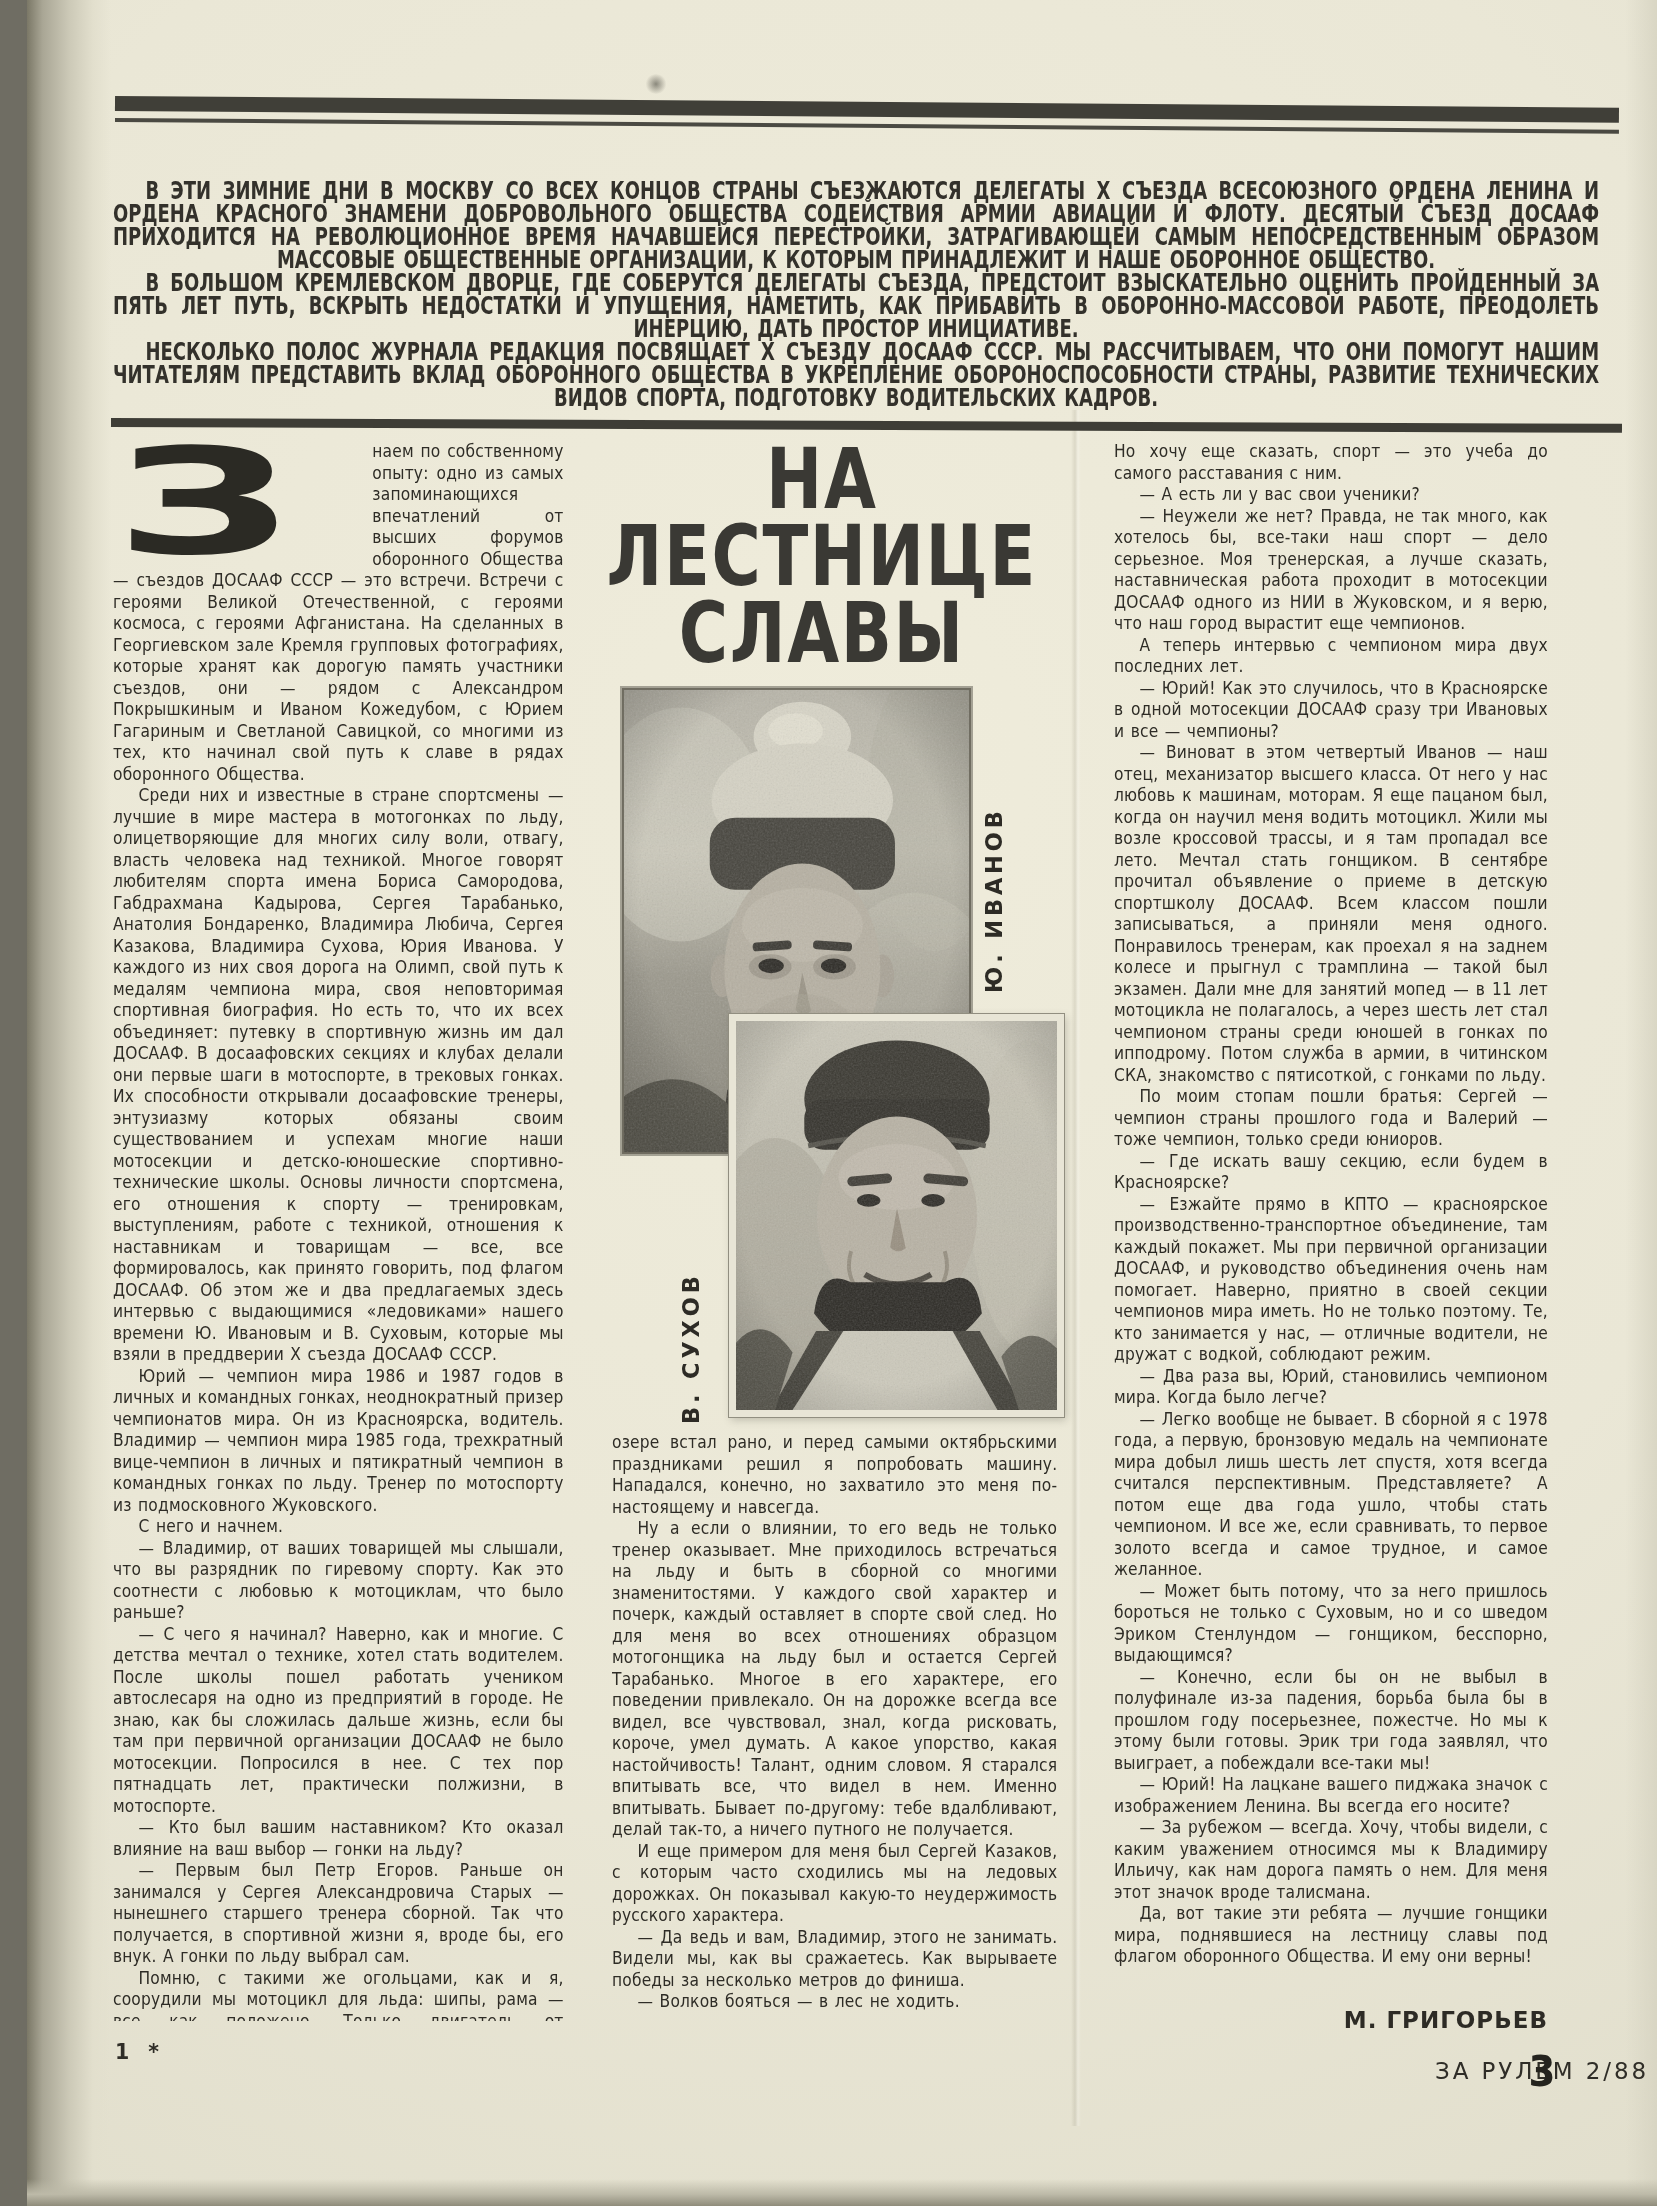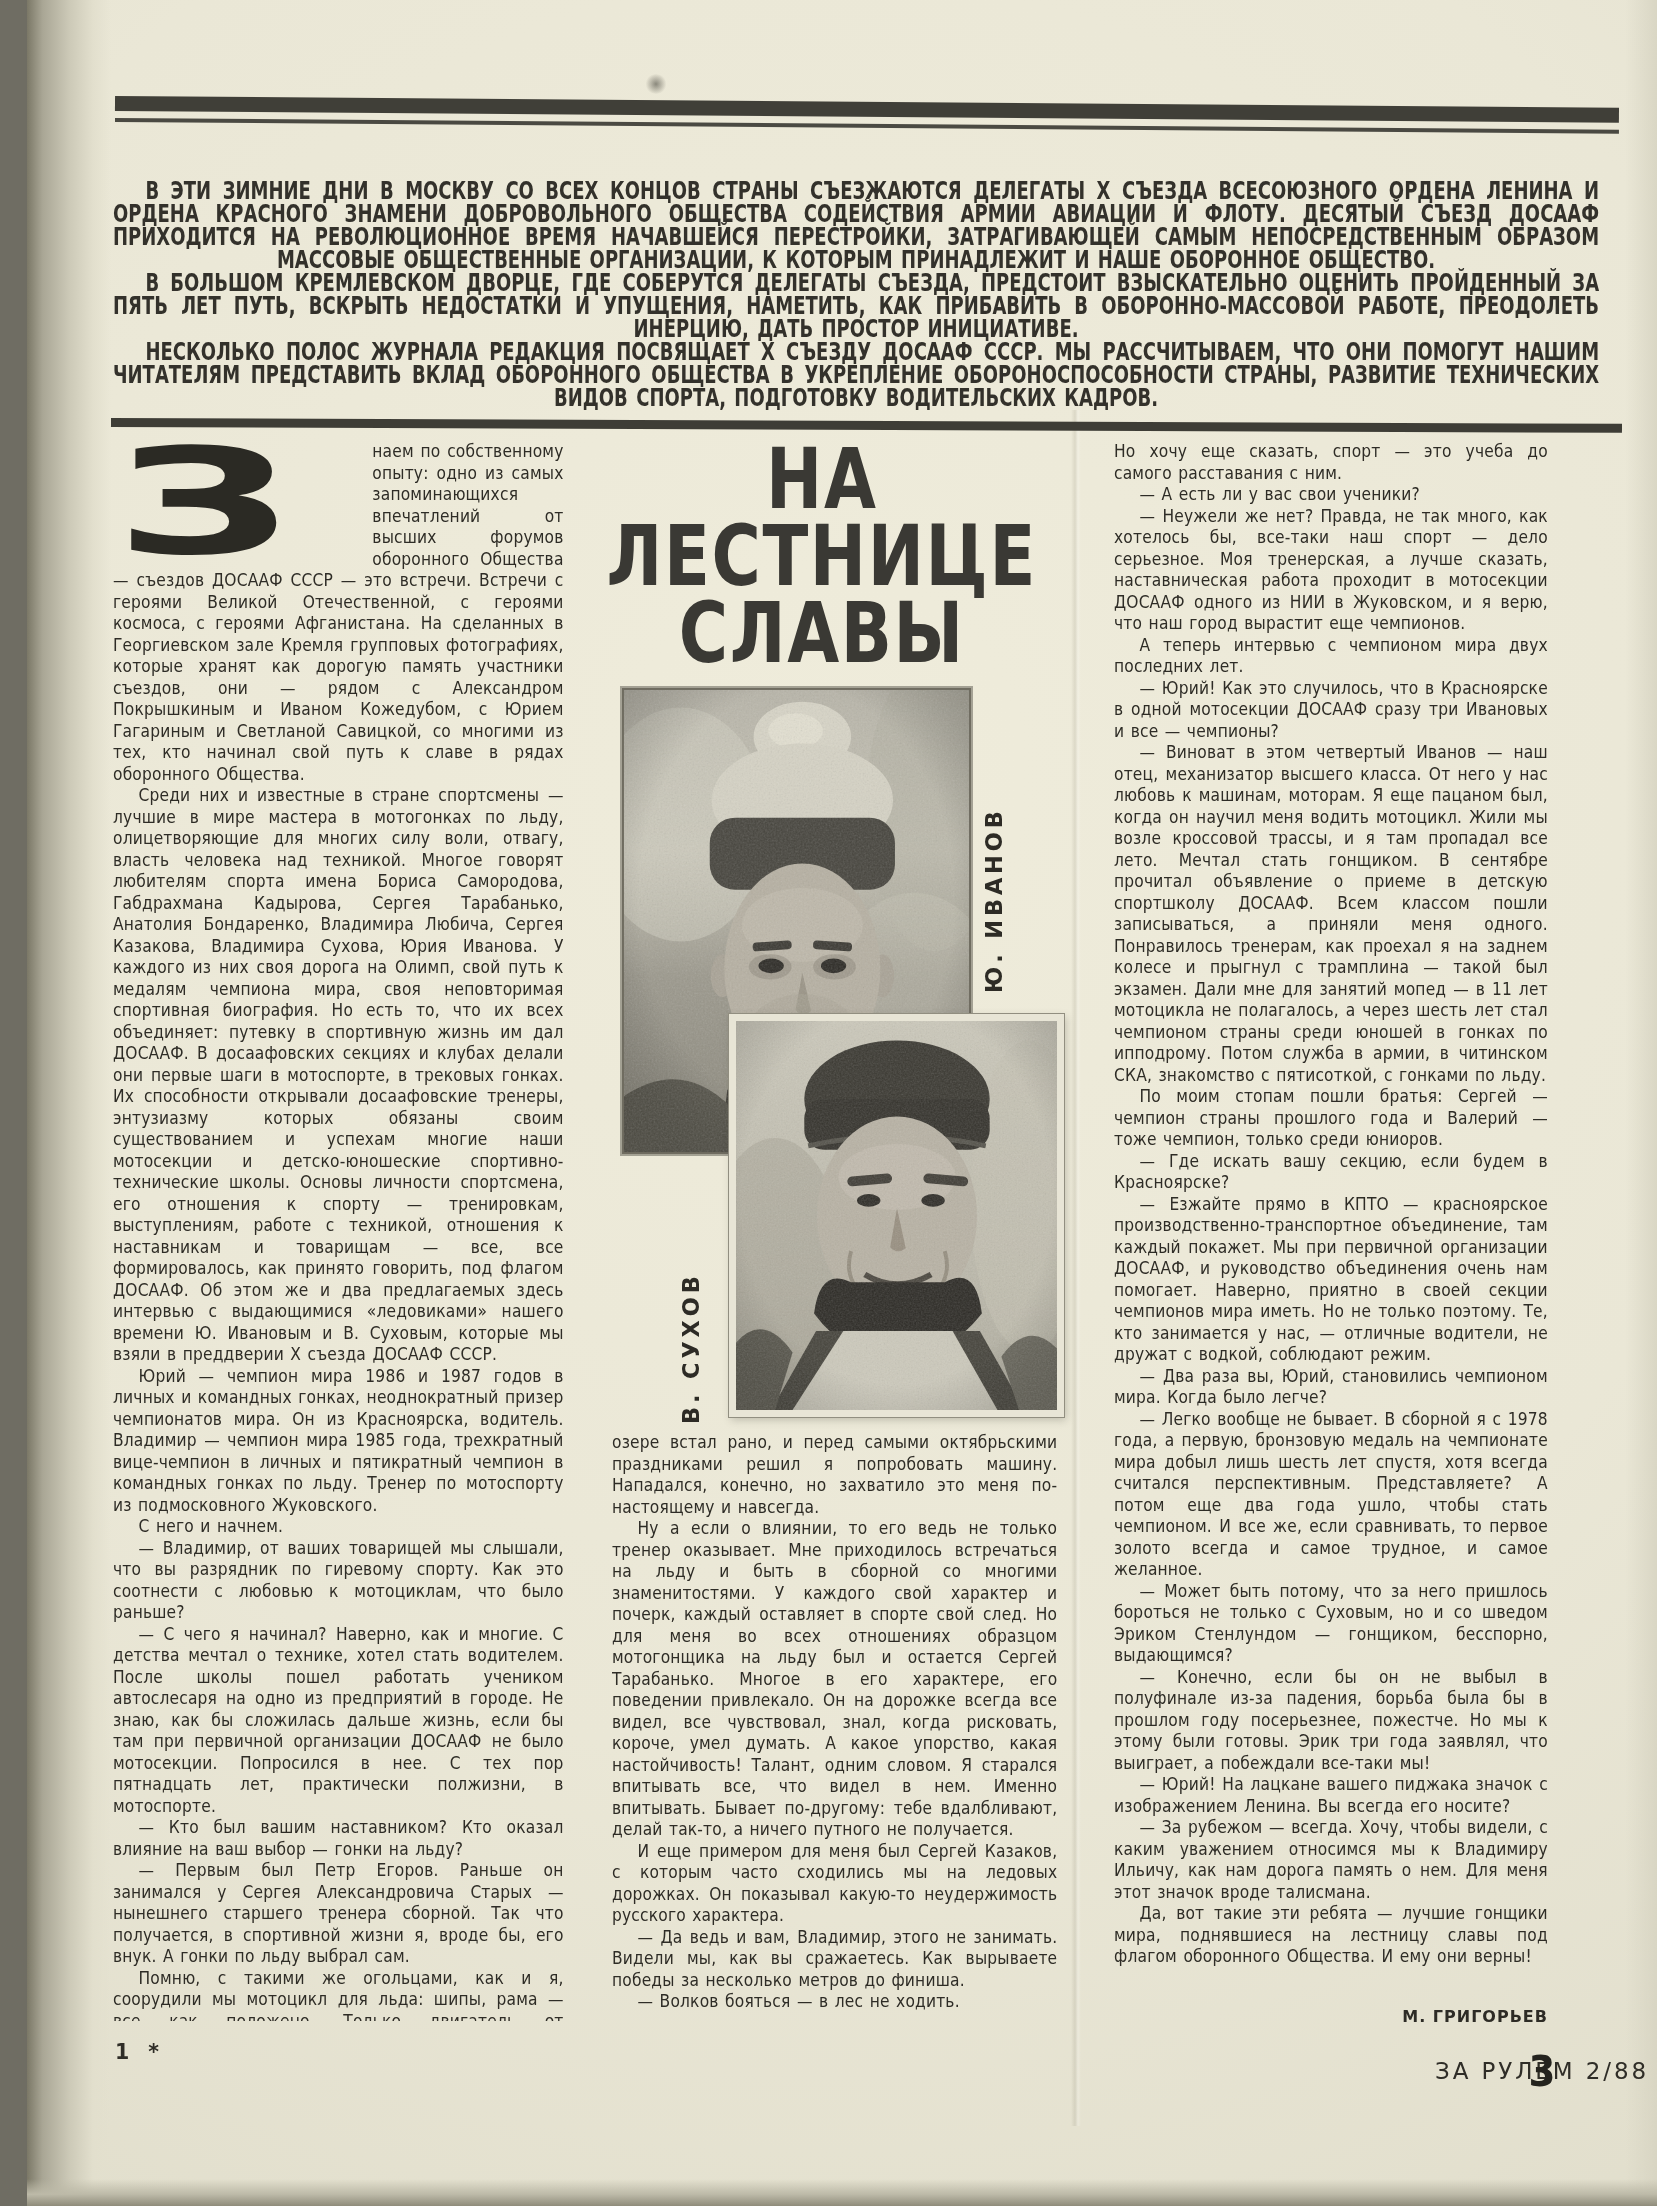--- a/index.html
+++ b/index.html
@@ -57,21 +57,21 @@
   .photo1 { left:595px; top:688px; width:349px; height:466px; outline:2px solid rgba(90,88,78,.5); }
   .photo2 { left:702px; top:1014px; width:321px; height:389px; border:7.8px solid #e8e5d6;
     box-shadow:0 0 0 1px #918e80, 2px 2.9px 7.8px rgba(60,58,48,.25); }
 
   .vcap { position:absolute; writing-mode:vertical-rl; transform:rotate(180deg);
     font-weight:bold; font-size:22.4px; letter-spacing:3.9px; color:#2d2b25; white-space:nowrap; }
   .vcap-ivanov { left:954px; top:837px;  height:156px; }
   .vcap-sukhov { left:651px; top:1297px; height:127px; }
 
   .byline { position:absolute; left:1087px; top:2007px; width:434px; text-align:right;
-    font-weight:bold; font-size:16px; letter-spacing:1px; color:#2d2b25; }
+    font-weight:bold; font-size:23px; letter-spacing:1px; color:#2d2b25; }
 
   .footnote-marker { position:absolute; left:88px; top:2040px; font-size:20.5px; font-weight:bold;
     letter-spacing:5.9px; color:#2f2d27; }
   .footer-mag { position:absolute; left:1408px; top:2058px; font-size:23px; letter-spacing:2.9px;
     color:#2f2d27; }
   .footer-page { position:absolute; left:1500px; top:2046px; font-size:43px; font-weight:bold;
     color:#24231e; transform:scaleX(.9); }
 </style>
 </head>
 <body>

